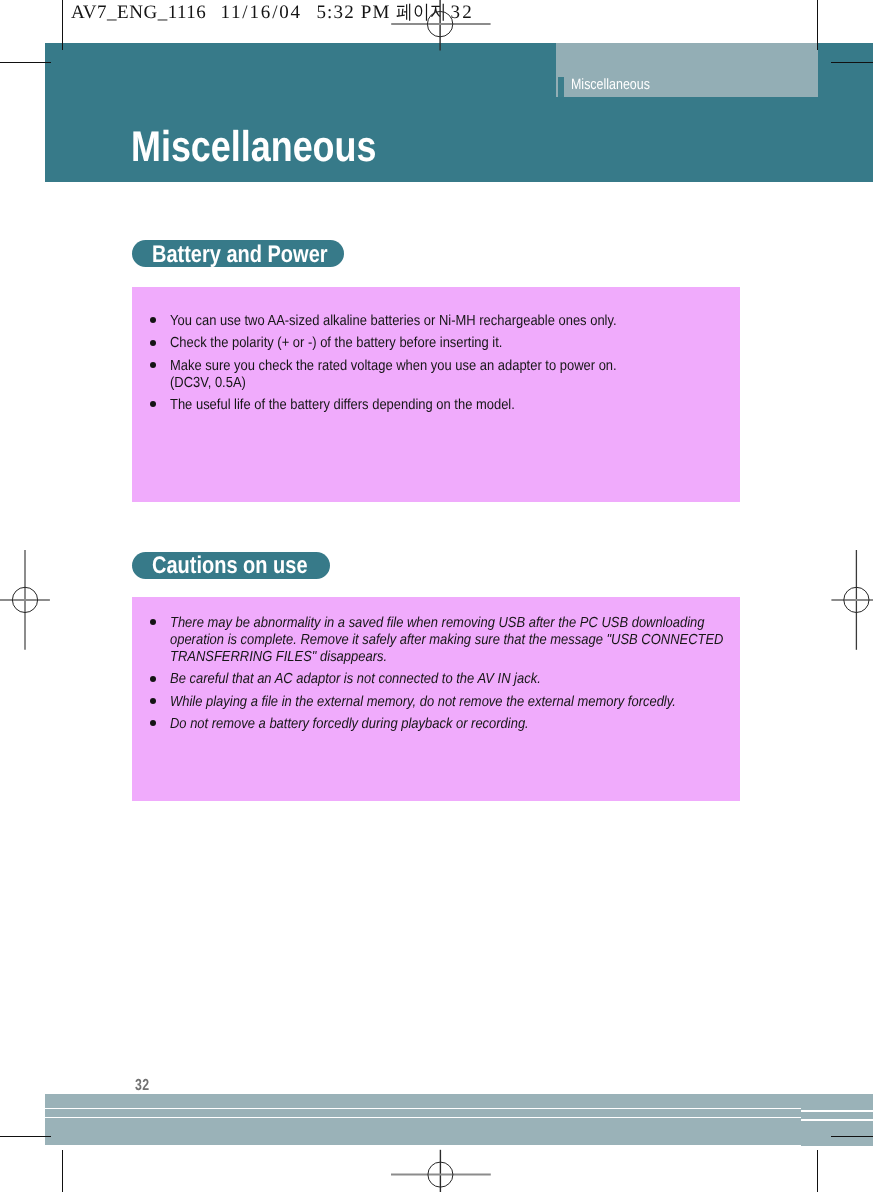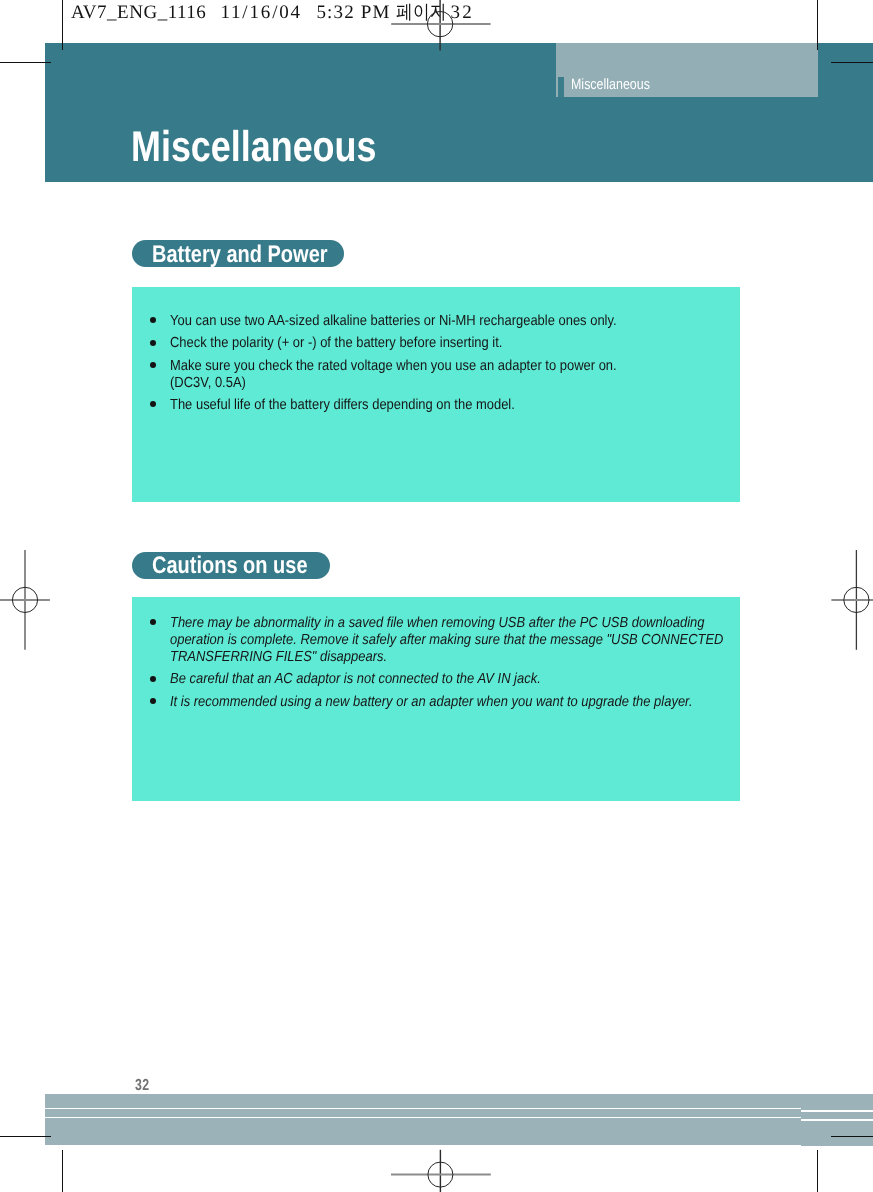--- a/index.html
+++ b/index.html
@@ -21,21 +21,21 @@
   .misc-tab{left:558px;top:77px;width:6px;height:19.5px;background:#3b7d8b;}
   .misc-label{left:571px;top:76.6px;font-size:15px;color:#ffffff;transform:scaleX(0.83);transform-origin:left top;line-height:1;}
   .hero-title{left:131px;top:125.5px;font-size:43px;font-weight:bold;color:#ffffff;transform:scaleX(0.835);transform-origin:left top;white-space:nowrap;line-height:1;}
 
   
   .pill{position:absolute;background:#377a89;border-radius:999px;}
   .pill-label{position:absolute;color:#ffffff;font-weight:bold;font-size:24px;white-space:nowrap;
         transform:scaleX(0.833);transform-origin:left top;line-height:1;}
 
   
-  .graybox{position:absolute;background:#5eead4;}
+  .graybox{position:absolute;background:#f0abfc;}
   ul.items{list-style:none;margin:0;padding:0;}
   ul.items li{position:relative;padding-left:20px;font-size:14.6px;line-height:17px;color:#161616;
               margin-bottom:5.3px;}
   ul.items li .tx{display:block;transform:scaleX(0.888);transform-origin:left top;width:660px;white-space:nowrap;}
   ul.items li:before{content:"";position:absolute;left:0.3px;top:4.3px;width:6px;height:6px;border-radius:50%;background:#141414;}
 
   
   .footer-band{position:absolute;background:#9ab2b8;}
   .pageno{left:134.7px;top:1078.2px;font-size:16px;font-weight:bold;color:#717171;line-height:1;letter-spacing:0.6px;transform:scaleX(0.77);transform-origin:left top;}
 </style>
@@ -105,21 +105,24 @@
   <div class="pill-label" style="left:152px;top:554.2px;">Cautions on use</div>
   <div class="graybox" style="left:132px;top:597px;width:608px;height:203.5px;font-style:italic;">
     <ul class="items" style="margin:18px 0 0 18px;">
         <li>
           <span class="tx">There may be abnormality in a saved file when removing USB after the PC USB downloading<br>operation is complete. Remove it safely after making sure that the message "USB CONNECTED<br>TRANSFERRING FILES" disappears.</span>
         </li>
         <li>
           <span class="tx">Be careful that an AC adaptor is not connected to the AV IN jack.</span>
         </li>
         <li>
-          <span class="tx">It is recommended using a new battery or an adapter when you want to upgrade the player.</span>
+          <span class="tx">While playing a file in the external memory, do not remove the external memory forcedly.</span>
+        </li>
+        <li>
+          <span class="tx">Do not remove a battery forcedly during playback or recording.</span>
         </li>
       </ul>
   </div>
 
   <div class="abs pageno">32</div>
 
   <div class="footer-band" style="left:45px;top:1094.1px;width:756px;height:13.7px;"></div>
   <div class="footer-band" style="left:45px;top:1108.9px;width:756px;height:7.7px;"></div>
   <div class="footer-band" style="left:45px;top:1118.2px;width:756px;height:26.4px;"></div>
   <div class="footer-band" style="left:801px;top:1093.9px;width:72px;height:15.8px;"></div>

